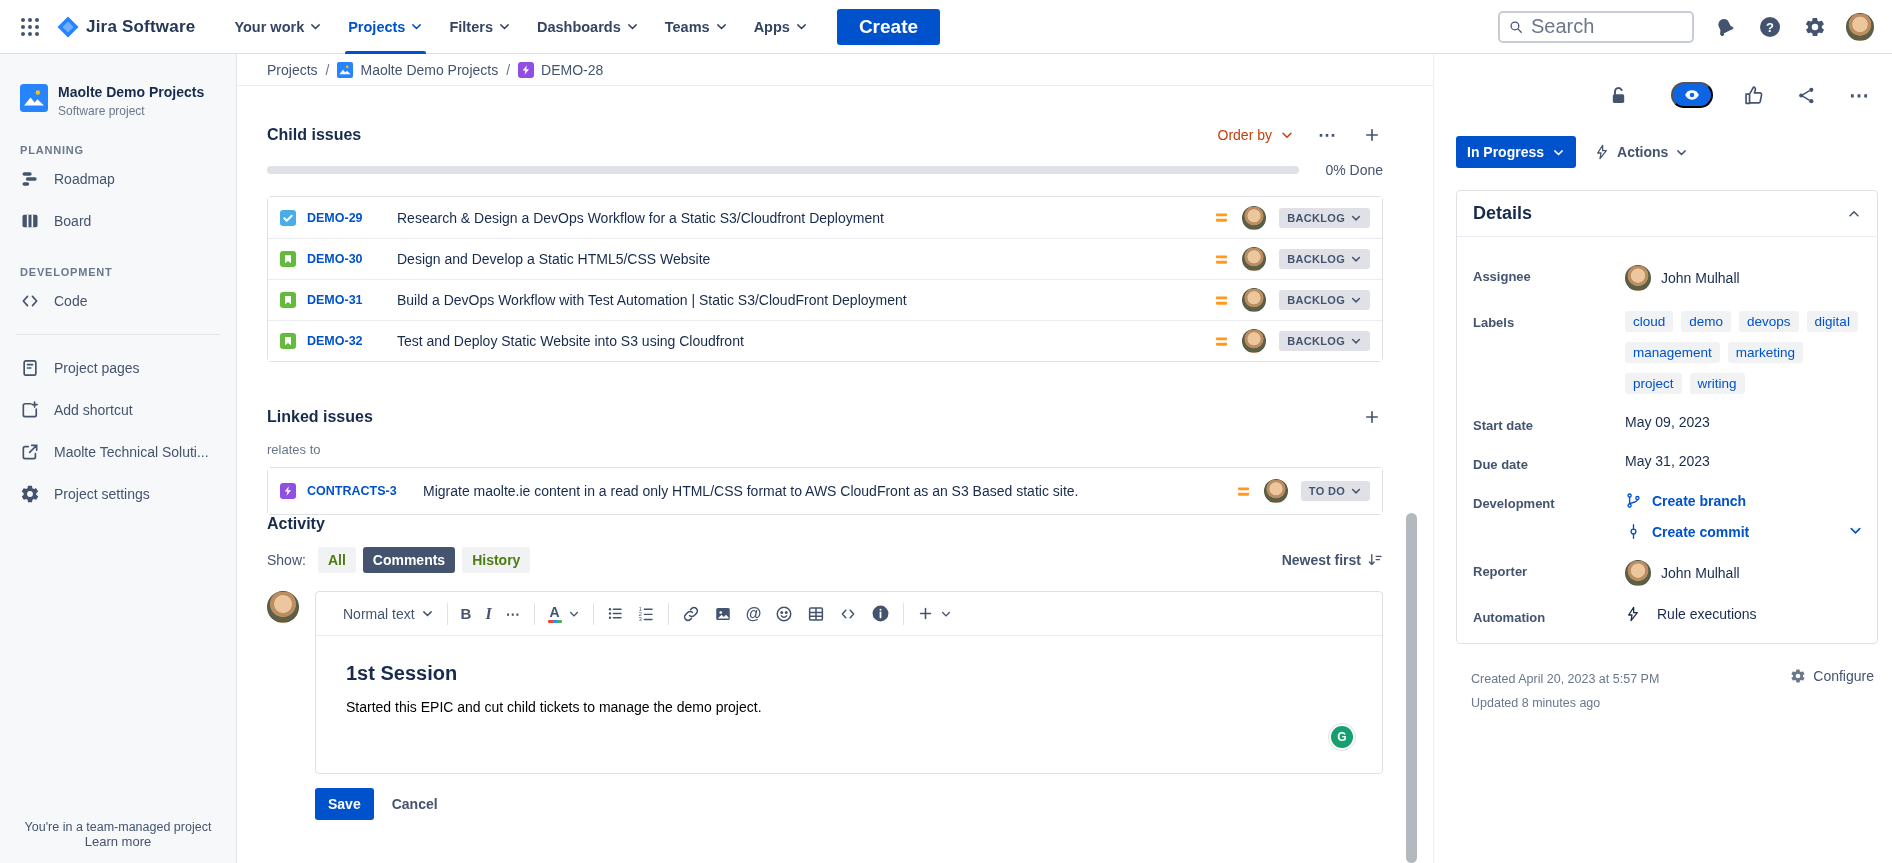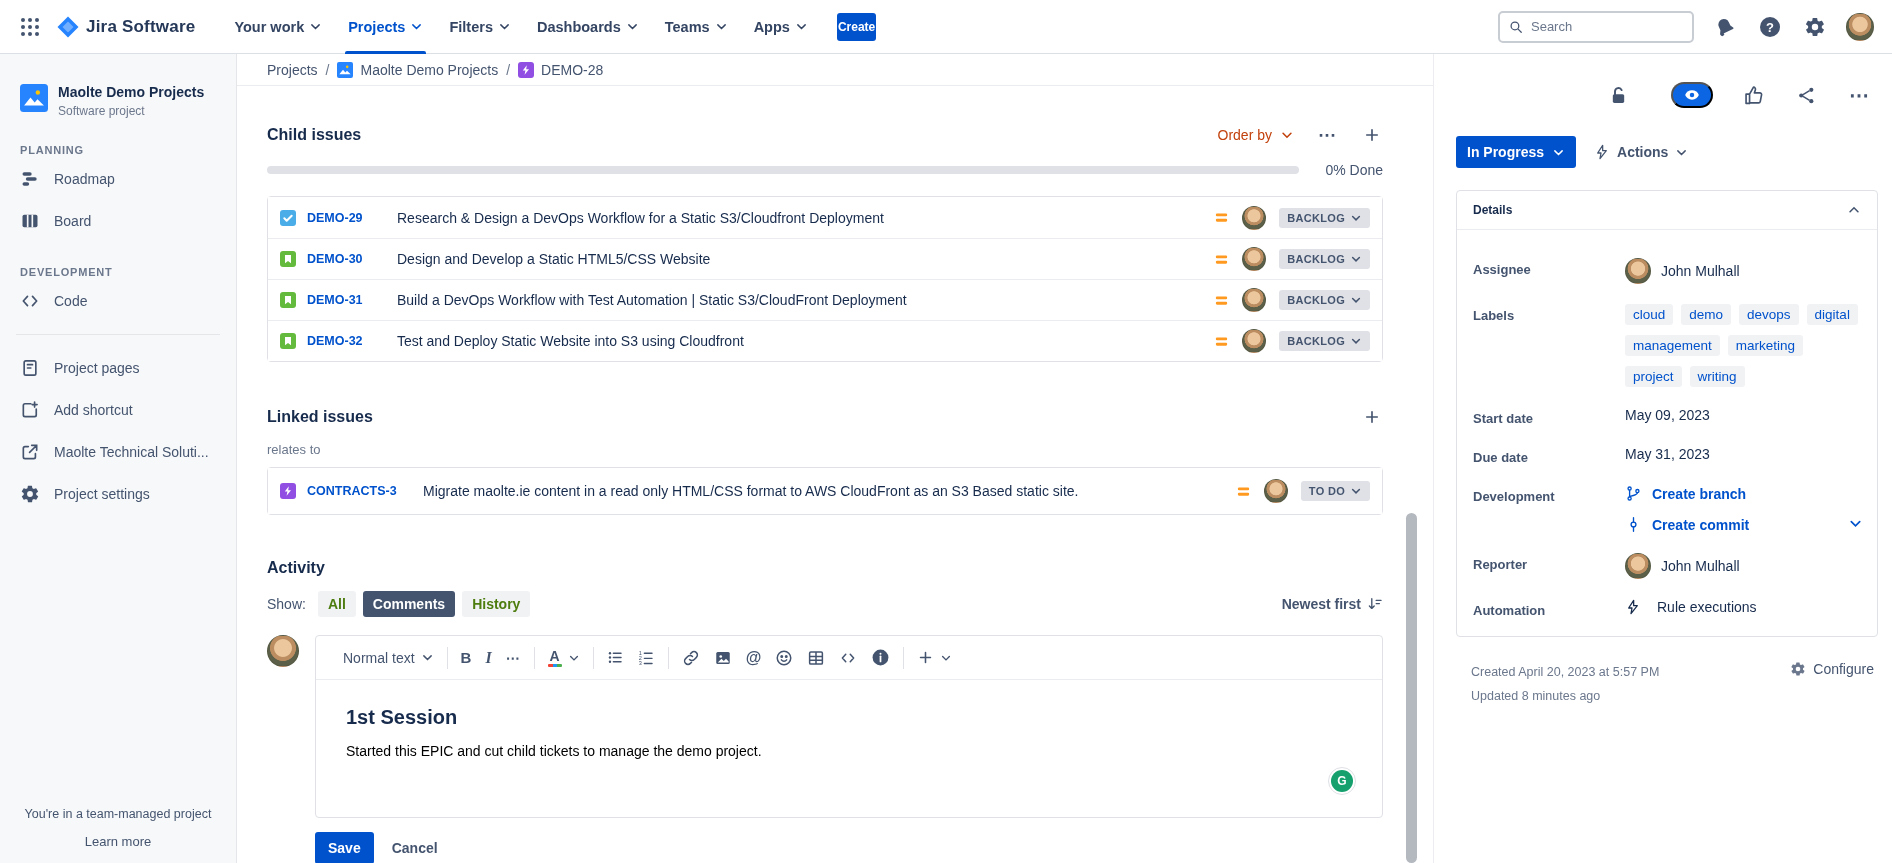--- a/index.html
+++ b/index.html
@@ -16,43 +16,43 @@
     border-bottom:1px solid #DCDFE4;display:flex;align-items:center;padding:0 18px 0 14px;z-index:5;}
   .nav-left{display:flex;align-items:center;gap:6px;}
   .appswitcher{width:32px;height:32px;display:flex;align-items:center;justify-content:center;border-radius:4px;cursor:pointer;}
   .logo{display:flex;align-items:center;gap:6px;padding:0 10px 0 4px;}
   .logo-text{font-size:17px;font-weight:700;color:#253858;letter-spacing:.2px;}
   .nav-items{display:flex;align-items:center;height:54px;margin-left:10px;}
   .nav-item{position:relative;height:54px;display:flex;align-items:center;gap:5px;padding:0 13px;
     font-size:14.5px;font-weight:600;color:#344563;cursor:pointer;}
   .nav-item.active{color:#0052CC;}
   .nav-item.active::after{content:"";position:absolute;left:10px;right:10px;bottom:0;height:3px;background:#0052CC;border-radius:2px 2px 0 0;}
-  .create-btn{margin-left:10px;background:#0052CC;color:#fff;font-weight:700;font-size:12px;border:none;
-    border-radius:3px;padding:7px 1px;cursor:pointer;}
+  .create-btn{margin-left:10px;background:#0052CC;color:#fff;font-weight:700;font-size:19px;border:none;
+    border-radius:3px;padding:7px 22px;cursor:pointer;}
   .nav-right{margin-left:auto;display:flex;align-items:center;gap:18px;}
   .searchbox{display:flex;align-items:center;gap:8px;width:196px;height:32px;border:2px solid #C8CCD3;border-radius:5px;padding:0 9px;color:#7A869A;background:#fff;}
-  .searchbox input{border:none;outline:none;width:100%;font-size:13px;color:#172B4D;background:transparent;font-family:inherit;}
+  .searchbox input{border:none;outline:none;width:100%;font-size:20px;color:#172B4D;background:transparent;font-family:inherit;}
   .searchbox input::placeholder{color:#6B778C;}
   .avatar{border-radius:50%;background:
      radial-gradient(circle at 50% 40%, #ecc69c 0 36%, #bb8d60 40% 54%, #5c6048 57% 100%);
      border:1px solid rgba(0,0,0,.08);}
   .av28{width:28px;height:28px;} .av24{width:24px;height:24px;} .av26{width:26px;height:26px;} .av32{width:32px;height:32px;}
 
   
   .sidebar{position:absolute;top:54px;left:0;width:237px;bottom:0;background:#F7F8F9;border-right:1px solid #E4E6EA;padding:30px 12px 0 12px;}
   .proj{display:flex;gap:10px;align-items:flex-start;padding:0 8px;}
   .proj-name{font-size:14px;font-weight:700;color:#172B4D;line-height:1.25;}
   .proj-type{font-size:12px;color:#6B778C;margin-top:2px;}
   .side-section{margin-top:26px;padding:0 8px;font-size:11px;font-weight:700;color:#6B778C;letter-spacing:.8px;}
   .side-item{display:flex;align-items:center;gap:14px;padding:9px 8px;border-radius:4px;color:#44546F;font-size:14px;cursor:pointer;margin-top:4px;}
   .side-div{height:1px;background:#E4E6EA;margin:14px 4px;}
   .side-item .lbl{white-space:nowrap;overflow:hidden;text-overflow:ellipsis;}
   .side-footer{position:absolute;left:0;right:0;bottom:14px;text-align:center;color:#44546F;}
   .side-footer .f1{font-size:12.5px;}
-  .side-footer .f2{font-size:13px;margin-top:13px;cursor:pointer;}
+  .side-footer .f2{font-size:13px;cursor:pointer;}
 
   
   .main{position:absolute;top:54px;left:237px;width:1196px;bottom:0;background:#fff;overflow:hidden;}
   .crumbs{height:32px;display:flex;align-items:center;gap:8px;padding:0 30px;border-bottom:1px solid #EBECF0;color:#44546F;font-size:14px;}
   .crumb{cursor:pointer;display:flex;align-items:center;gap:7px;}
   .crumb-sep{color:#6B778C;}
   .content{padding:0 50px 0 30px;}
   .sec-head{display:flex;align-items:center;justify-content:space-between;}
   .sec-title{font-size:16px;font-weight:700;color:#172B4D;}
   .head-actions{display:flex;align-items:center;gap:22px;color:#44546F;}
@@ -71,21 +71,21 @@
   .issue-summary{font-size:14px;color:#172B4D;margin-left:4px;flex:1;white-space:nowrap;overflow:hidden;text-overflow:ellipsis;}
   .row-right{display:flex;align-items:center;gap:13px;margin-left:12px;}
   .status-pill{display:flex;align-items:center;gap:5px;background:#DFE1E6;border:none;border-radius:3px;
      padding:4px 8px;font-size:11px;font-weight:700;color:#44546F;letter-spacing:.3px;cursor:pointer;font-family:inherit;}
   .linked-head{margin-top:44px;}
   .relates{margin-top:14px;font-size:13px;color:#6B778C;}
   .linked-card{margin-top:10px;}
   .linked-card .issue-row{height:46px;}
 
   
-  .activity-title{margin-top:44px;}
+  .activity-title{}
   .show-row{display:flex;align-items:center;margin-top:14px;}
   .show-label{font-size:14px;color:#44546F;margin-right:12px;}
   .filter-btn{border:none;border-radius:3px;background:#F1F2F4;color:#4d7c0f;font-size:14px;font-weight:600;
      padding:5px 10px;margin-right:7px;cursor:pointer;font-family:inherit;}
   .filter-btn.active{background:#44546F;color:#fff;}
   .sort-btn{margin-left:auto;display:flex;align-items:center;gap:6px;background:none;border:none;
      font-size:14px;font-weight:600;color:#44546F;cursor:pointer;font-family:inherit;}
 
   .editor-wrap{display:flex;margin-top:18px;}
   .editor-box{flex:1;margin-left:16px;border:1px solid #DFE1E6;border-radius:4px;background:#fff;}
@@ -116,21 +116,21 @@
   .panel{position:absolute;top:54px;left:1433px;right:0;bottom:0;background:#fff;border-left:1px solid #ECEDF0;padding:28px 14px 0 22px;}
   .panel-icons{display:flex;align-items:center;justify-content:flex-end;gap:28px;padding-right:6px;}
   .eye-pill{width:42px;height:26px;border-radius:13px;background:#0C66E4;display:flex;align-items:center;justify-content:center;margin-left:12px;cursor:pointer;}
   .status-row{display:flex;align-items:center;gap:18px;margin-top:28px;}
   .status-btn{display:flex;align-items:center;gap:8px;background:#0052CC;color:#fff;font-size:14px;font-weight:700;
      border:none;border-radius:3px;padding:8px 11px;cursor:pointer;font-family:inherit;}
   .actions-btn{display:flex;align-items:center;gap:7px;background:none;border:none;color:#44546F;
      font-size:14px;font-weight:600;cursor:pointer;font-family:inherit;}
   .details-card{margin-top:22px;border:1px solid #DFE1E6;border-radius:4px;}
   .details-head{display:flex;align-items:center;justify-content:space-between;padding:12px 16px;border-bottom:1px solid #EBECF0;cursor:pointer;}
-  .details-title{font-size:12px;font-weight:700;color:#172B4D;}
+  .details-title{font-size:18px;font-weight:700;color:#172B4D;}
   .details-body{padding:8px 16px 18px 16px;}
   .field{display:flex;align-items:flex-start;margin-top:20px;}
   .field-label{width:152px;flex:0 0 152px;font-size:13px;font-weight:600;color:#44546F;padding-top:4px;}
   .field-value{flex:1;font-size:14px;color:#172B4D;}
   .person{display:flex;align-items:center;gap:10px;cursor:pointer;}
   .labels-wrap{display:flex;flex-wrap:wrap;gap:8px;row-gap:10px;}
   .label-pill{background:#F1F2F4;color:#0052CC;font-size:13.5px;padding:3px 8px;border-radius:3px;cursor:pointer;}
   .dev-links{display:flex;flex-direction:column;gap:14px;position:relative;}
   .dev-link{display:flex;align-items:center;gap:10px;color:#0052CC;font-size:14px;font-weight:600;cursor:pointer;}
   .dev-chev{position:absolute;right:-2px;bottom:2px;color:#0052CC;cursor:pointer;}

